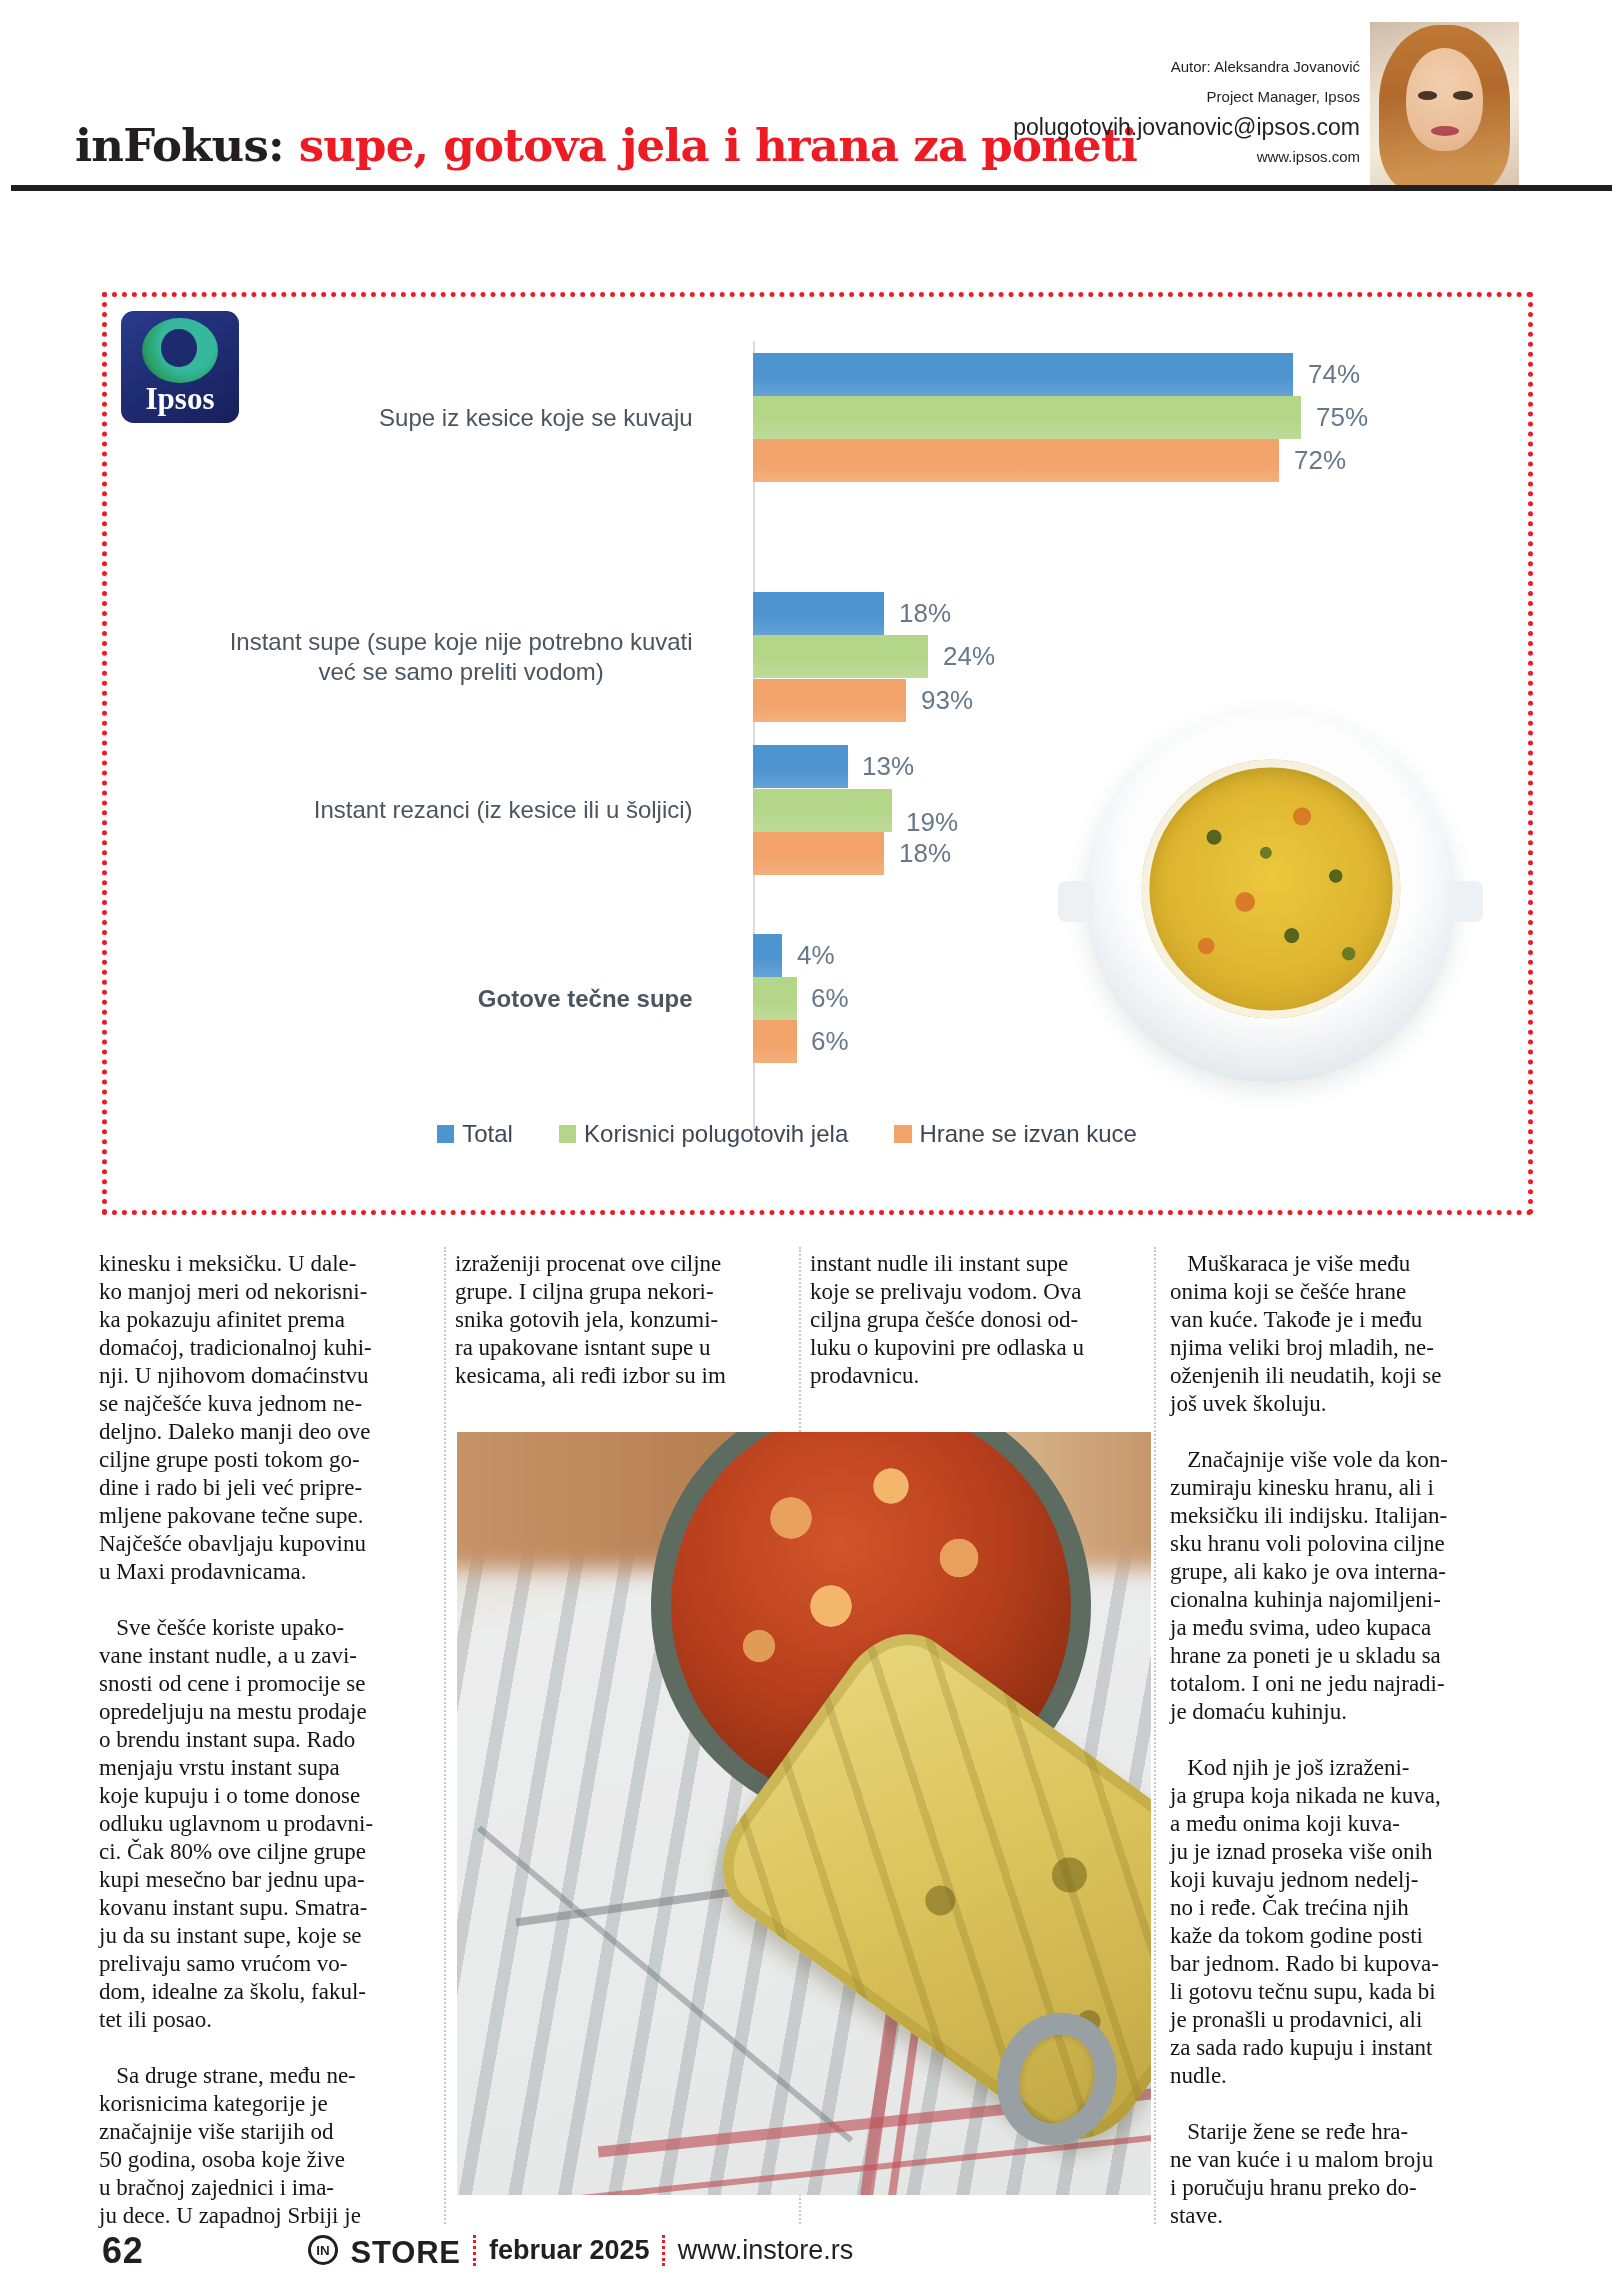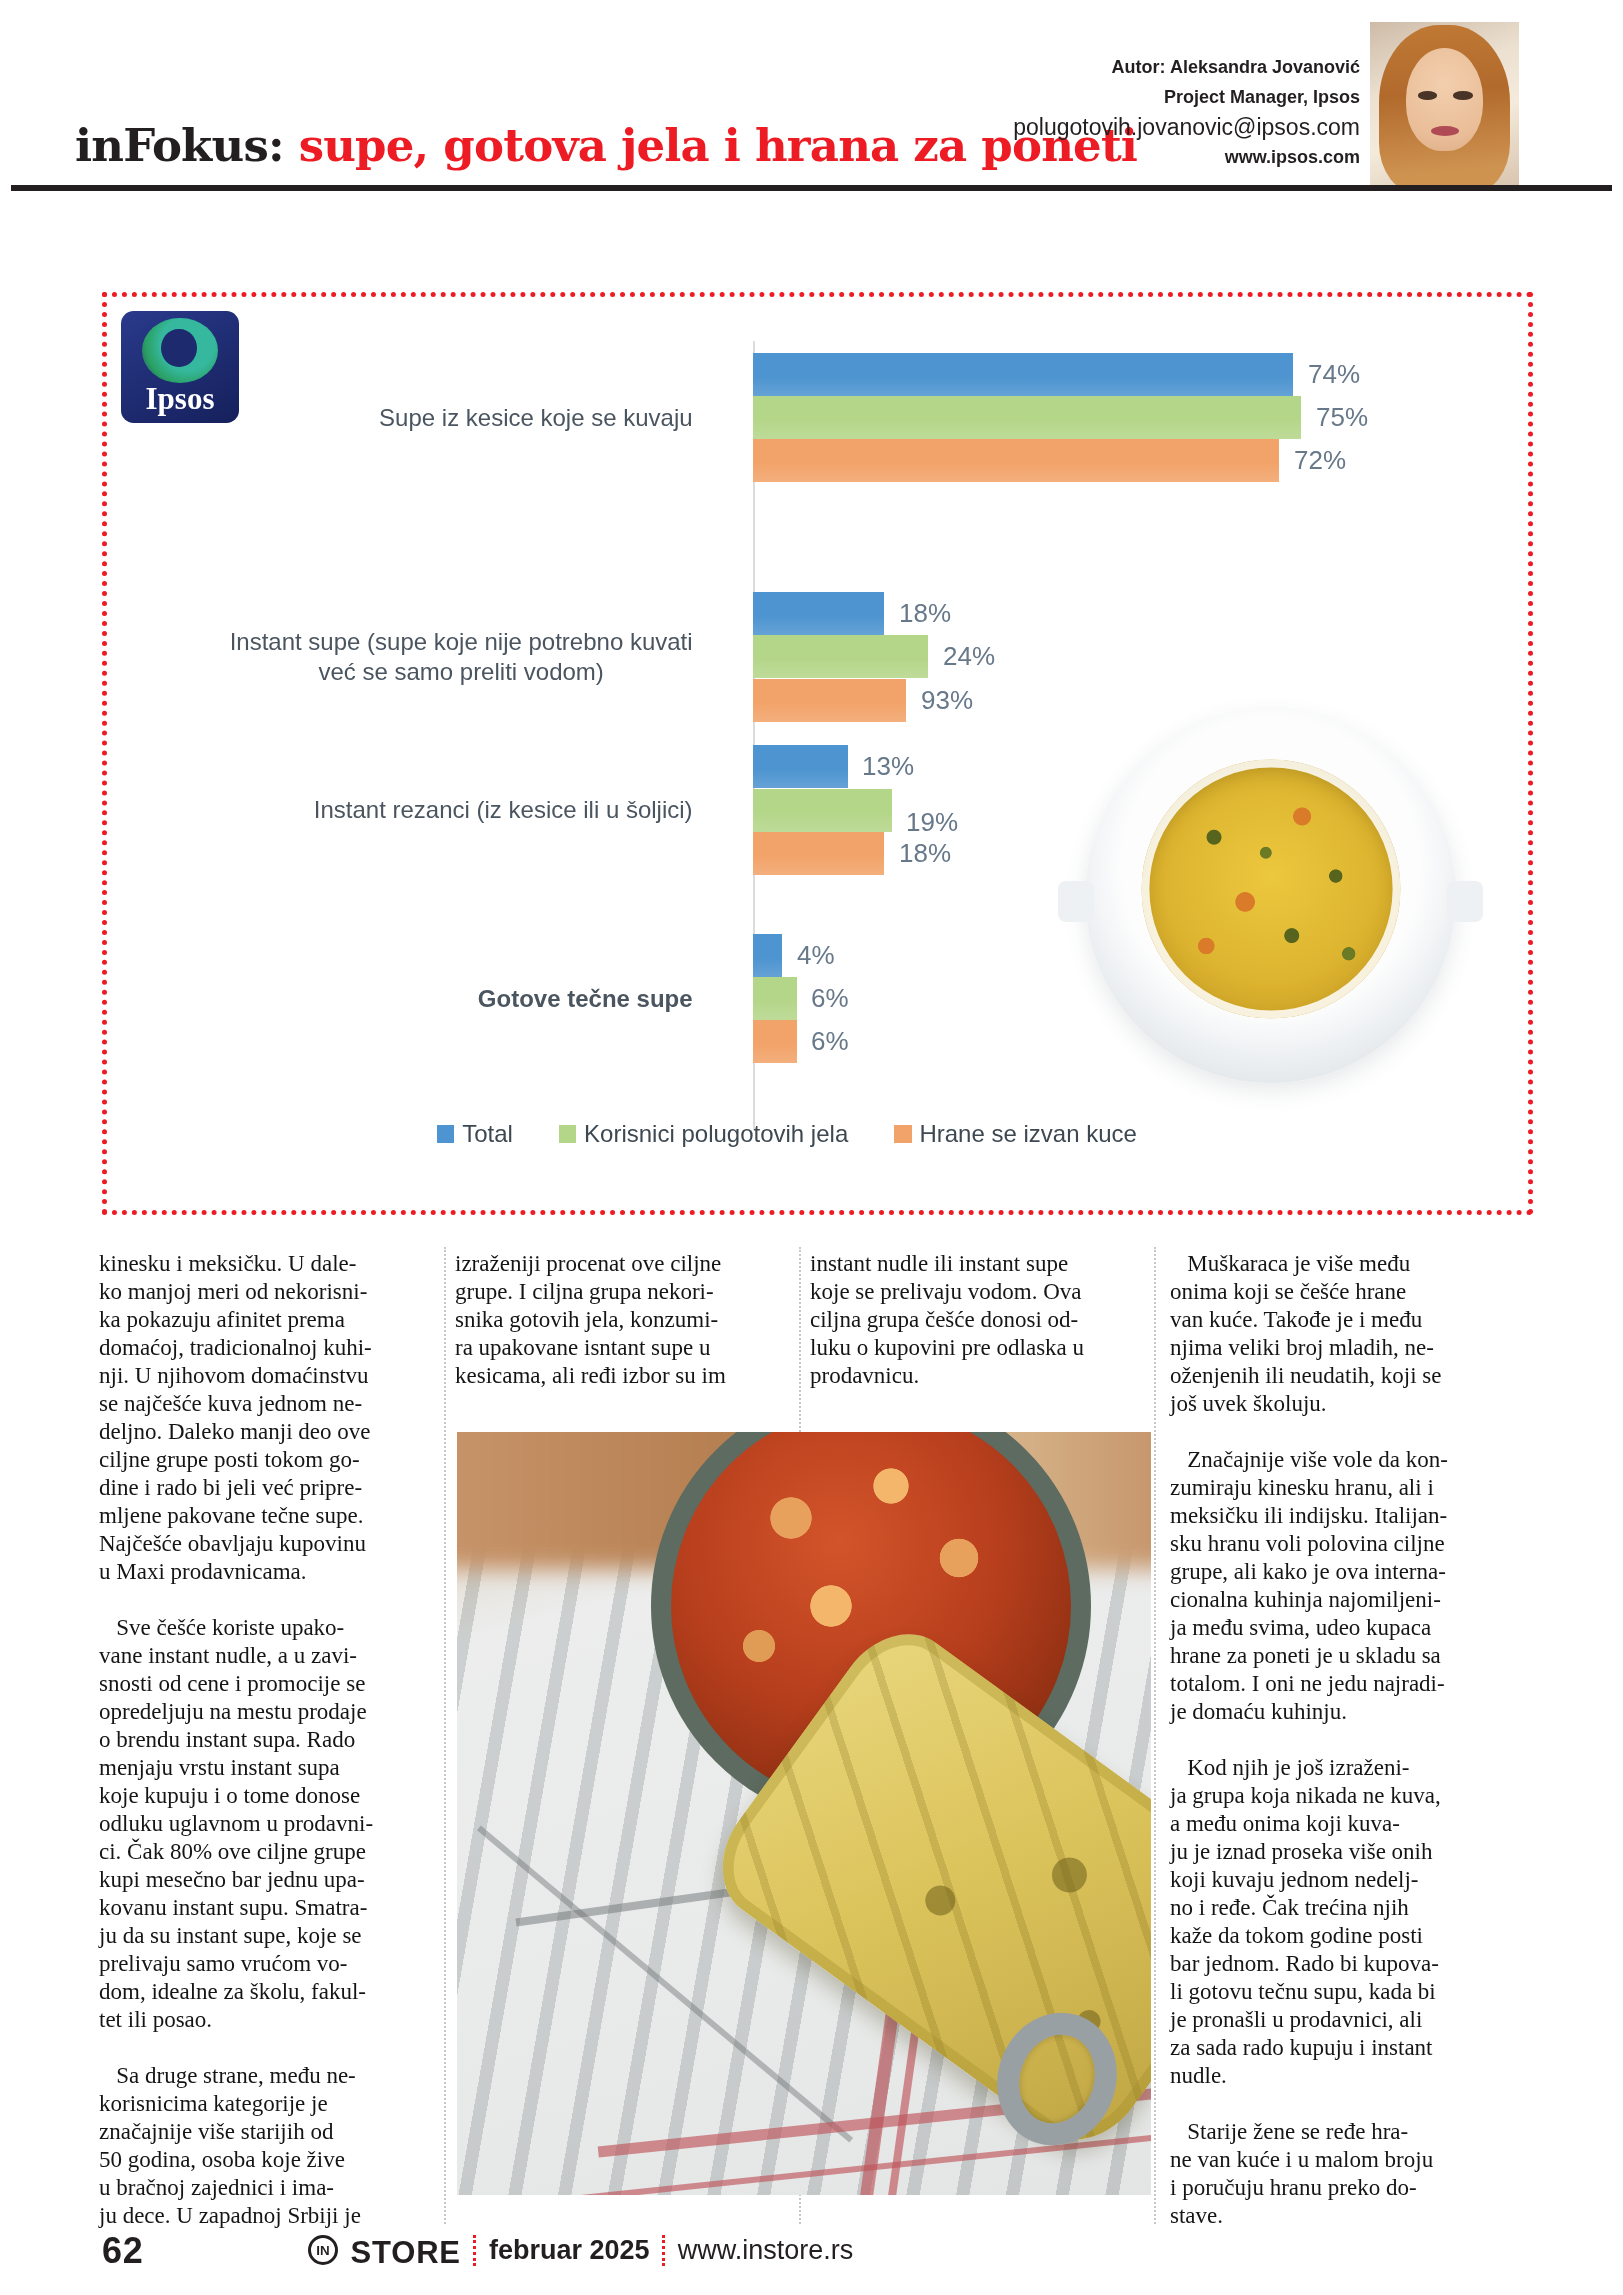--- a/index.html
+++ b/index.html
@@ -6,21 +6,21 @@
   #page{position:relative;width:1623px;height:2295px;background:#ffffff;overflow:hidden;
         font-family:"Liberation Sans",sans-serif;color:#231f20;}
 
   
   .headline{position:absolute;left:75px;top:119px;font-family:"DejaVu Serif",serif;
             font-weight:800;font-size:45px;letter-spacing:-0.8px;white-space:nowrap;}
   .headline .black{color:#231f20;}
   .headline .red{color:#ed1c24;}
   .author-block{position:absolute;right:263px;top:52px;width:487px;text-align:right;
                 font-family:"Liberation Sans",sans-serif;line-height:30px;}
-  .author-block .b{font-weight:700;font-size:18px;}
+  .author-block .b{font-weight:400;font-size:15px;}
   .author-block .r{font-weight:400;font-size:23px;}
   .portrait{position:absolute;left:1370px;top:22px;width:149px;height:165px;overflow:hidden;
             background:linear-gradient(160deg,#cdbba7,#ece0d0 35%,#f4ebdc 60%,#d9c4ae);}
   .portrait .hair{position:absolute;left:6%;right:6%;top:2%;bottom:-4%;
             border-radius:46% 46% 30% 30%;
             background:linear-gradient(175deg,#c07a35,#b16a2c 40%,#cf9350 85%);}
   .portrait .face{position:absolute;left:24%;top:16%;width:52%;height:62%;
             border-radius:50% 50% 46% 46%;
             background:radial-gradient(circle at 50% 35%,#f3cfae,#e9bd97 70%,#dcae87);}
   .portrait .eye{position:absolute;width:13%;height:5%;background:#4a3428;border-radius:50%;top:42%;}

